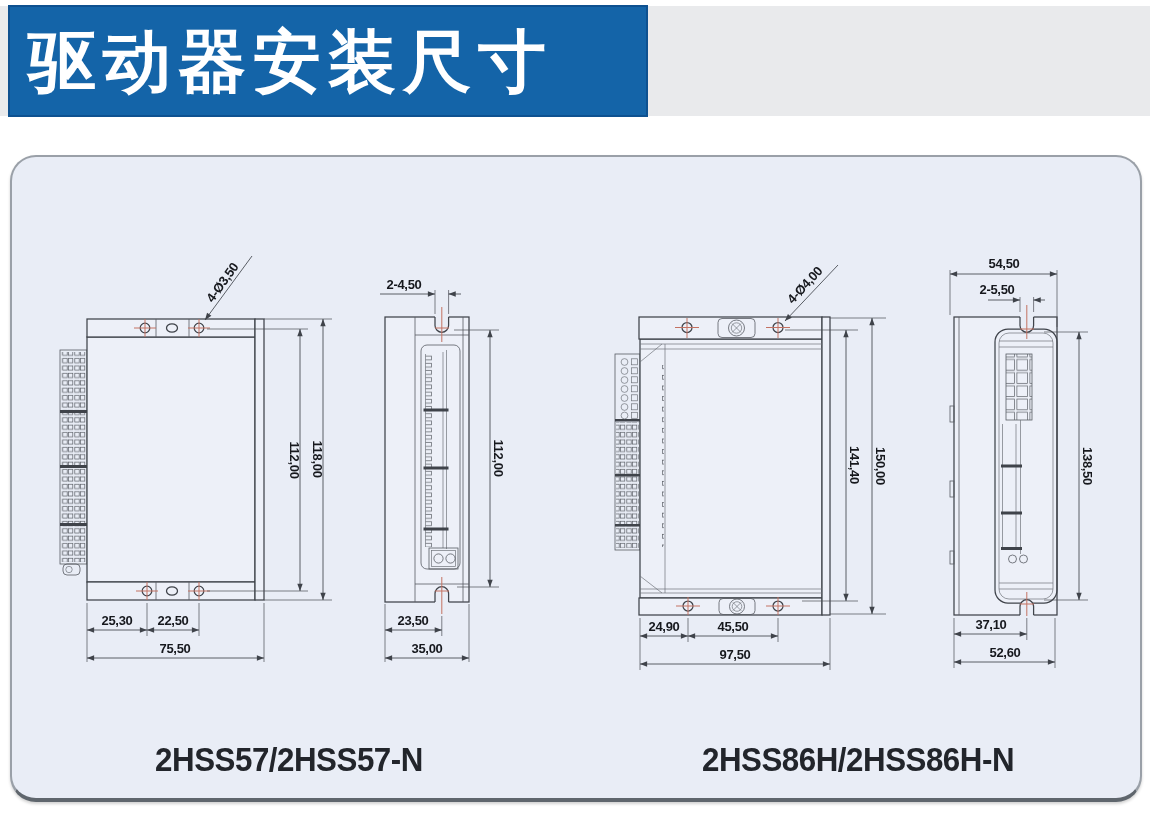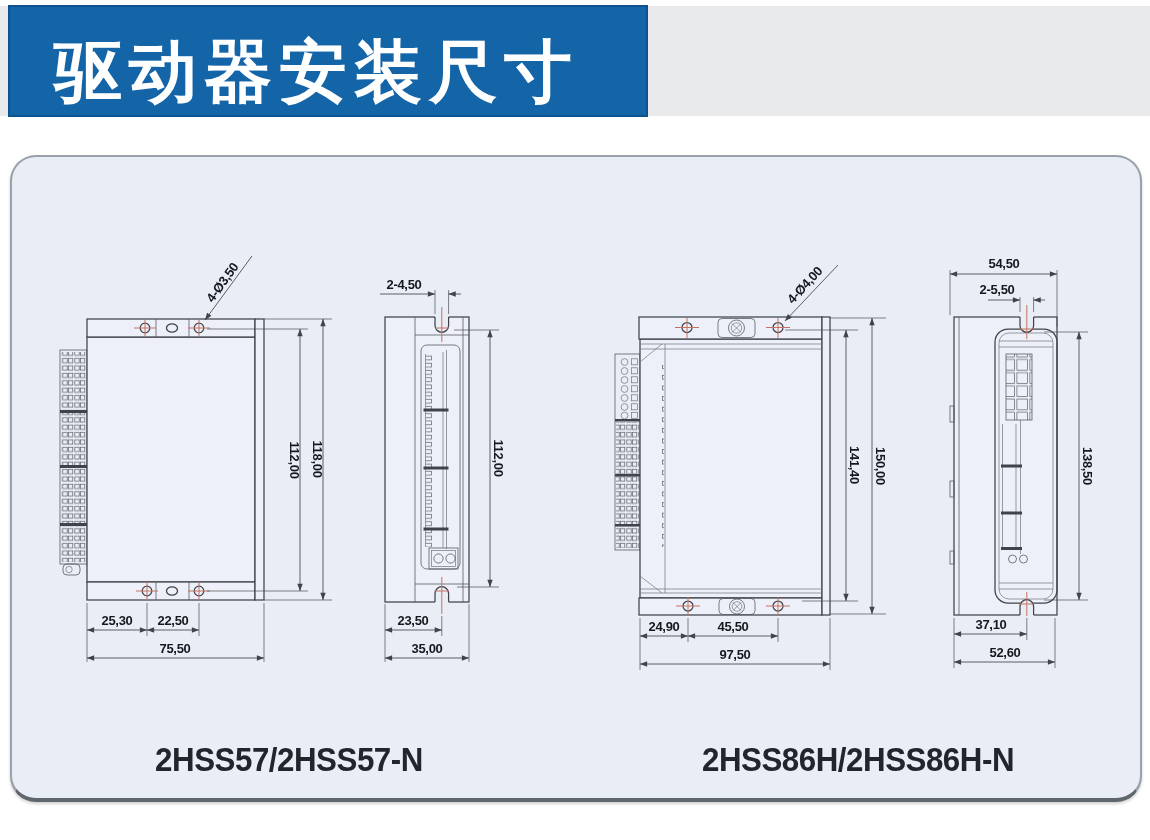--- a/index.html
+++ b/index.html
@@ -1,21 +1,21 @@
 <!DOCTYPE html>
 <html><head>
 <meta charset="utf-8">
 <style>
   html,body{margin:0;padding:0;background:#ffffff;}
   body{width:1150px;height:840px;position:relative;font-family:"Liberation Sans",sans-serif;overflow:hidden;}
 
   
   .header-strip{position:absolute;left:0;top:6;width:1150px;height:110px;background:#e9eaec;top:6px;}
   .banner{position:absolute;left:8px;top:5px;width:636px;height:108px;background:#1464a8;border:2px solid #0e5190;}
-  .banner .title{color:#ffffff;font-weight:bold;font-size:68px;line-height:108px;padding-left:44px;letter-spacing:7px;white-space:nowrap;margin-top:10px;}
+  .banner .title{color:#ffffff;font-weight:bold;font-size:68px;line-height:108px;padding-left:18px;letter-spacing:7px;white-space:nowrap;}
 
   
   .panel{position:absolute;left:10px;top:155px;width:1128px;height:641px;background:#e9edf6;
          border:2px solid #9aa0a8;border-bottom:4px solid #5f666d;border-radius:26px;
          box-shadow:0 2px 3px rgba(0,0,0,0.18);}
   .panel svg{position:absolute;overflow:visible;}
   #svg-d1{left:30px;top:85px;}
   #svg-d2{left:355px;top:85px;}
   #svg-d3{left:585px;top:85px;}
   #svg-d4{left:915px;top:85px;}

